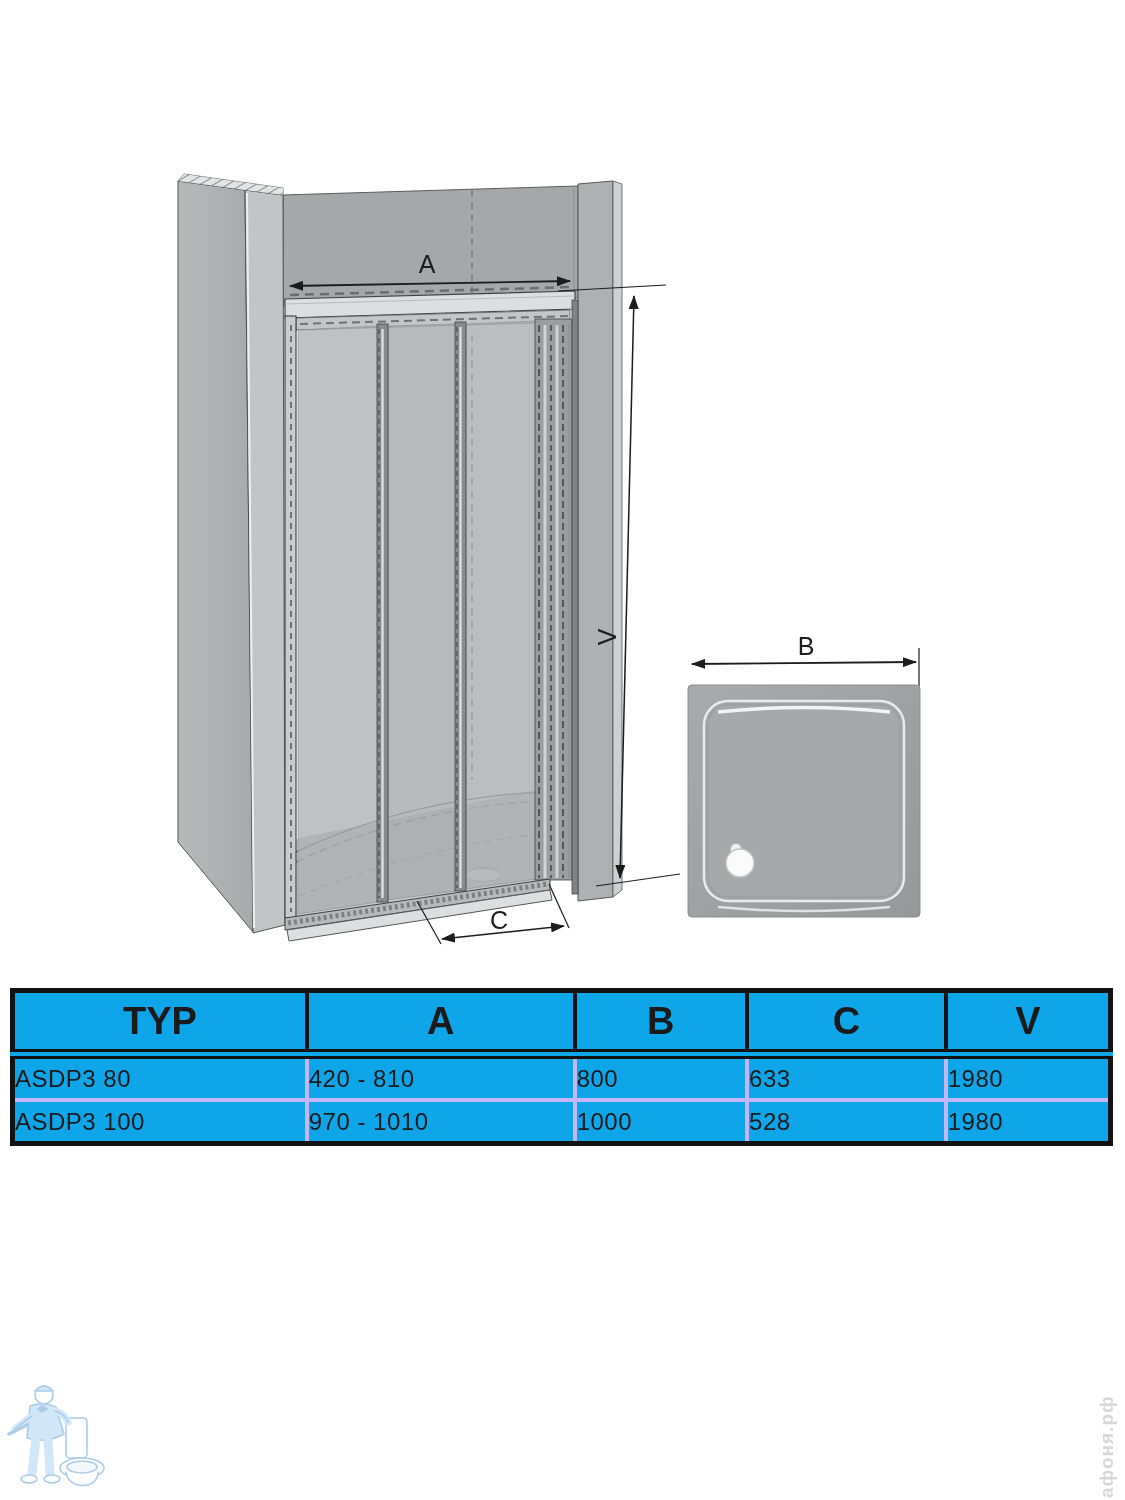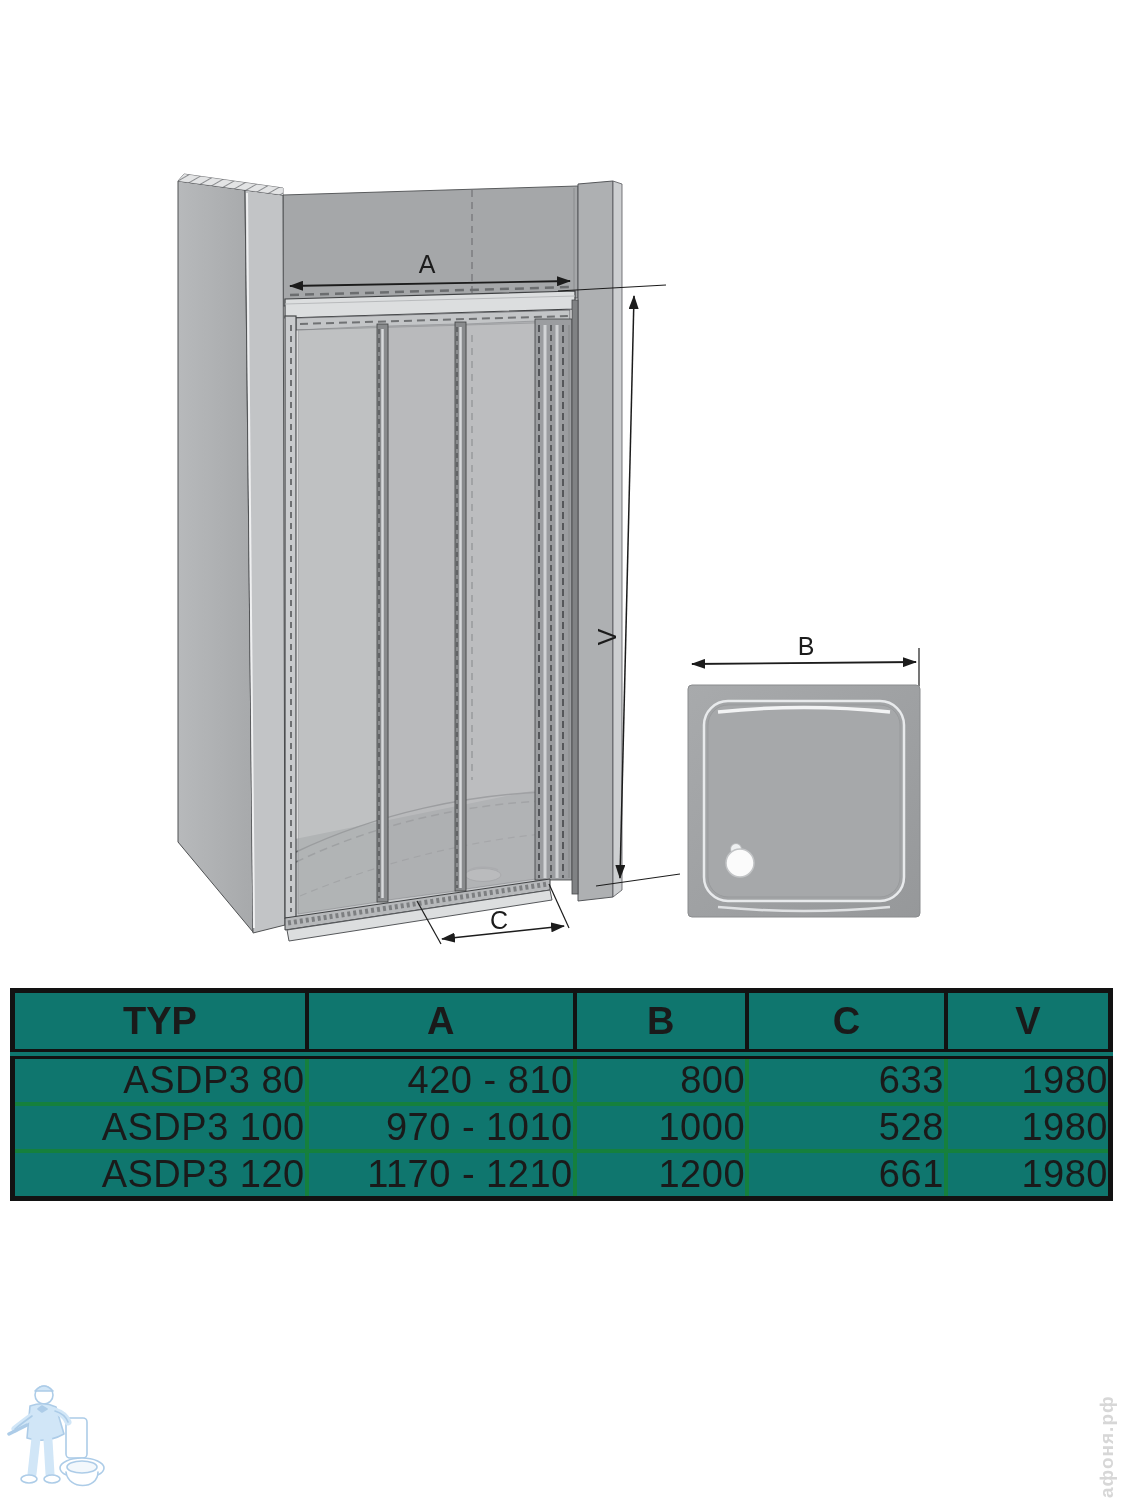--- a/index.html
+++ b/index.html
@@ -1,25 +1,25 @@
 <!DOCTYPE html>
 <html><head>
 <meta charset="utf-8">
 <style>
   html,body{margin:0;padding:0;background:#fff;}
   .page{position:relative;width:1125px;height:1500px;background:#ffffff;overflow:hidden;
         font-family:"Liberation Sans","DejaVu Sans",sans-serif;color:#1a1a1a;}
   .abs{position:absolute;}
   
   table.dims{border-collapse:collapse;border:5px solid #121212;table-layout:fixed;
-             width:1103px;background:#0f766e;}
+             width:1103px;background:#0ea5e9;}
   table.dims th{border:4px solid #121212;border-bottom:10px double #121212;
                 height:56px;font-size:38px;font-weight:bold;text-align:center;padding:0;}
-  table.dims td{border:4px solid #15803d;height:39px;font-size:38px;font-weight:400;
-                text-align:right;padding:0;letter-spacing:0.5px;}
+  table.dims td{border:4px solid #c4b5fd;height:39px;font-size:24px;font-weight:400;
+                text-align:left;padding:0;letter-spacing:0.5px;}
   
   .site-wm{position:absolute;left:1096px;top:1498px;transform:rotate(-90deg);
            transform-origin:0 0;white-space:nowrap;font-size:19px;letter-spacing:1px;
            color:#d7d7d7;font-weight:bold;}
   svg text.dim{font-family:"Liberation Sans","DejaVu Sans",sans-serif;font-size:25px;
                fill:#1c1c1c;}
 </style>
 </head>
 <body>
 
@@ -187,27 +187,20 @@
         <td>633</td>
         <td>1980</td>
       </tr>
       <tr>
         <td>ASDP3 100</td>
         <td>970 - 1010</td>
         <td>1000</td>
         <td>528</td>
         <td>1980</td>
       </tr>
-      <tr>
-        <td>ASDP3 120</td>
-        <td>1170 - 1210</td>
-        <td>1200</td>
-        <td>661</td>
-        <td>1980</td>
-      </tr>
     </tbody>
   </table>
 
   <svg class="abs" style="left:6px;top:1378px;" width="112" height="122" viewBox="0 0 112 122" opacity="0.85">
     <g stroke="#9fc4e4" stroke-width="1.6" fill="none" stroke-linecap="round" stroke-linejoin="round">
 
       <g>
         <rect x="60" y="40" width="21" height="40" rx="4" fill="#ffffff"></rect>
         <ellipse cx="76" cy="90" rx="22" ry="10" fill="#ffffff"></ellipse>
         <path d="M60,94 C62,112 92,112 92,94" fill="#ffffff"></path>

